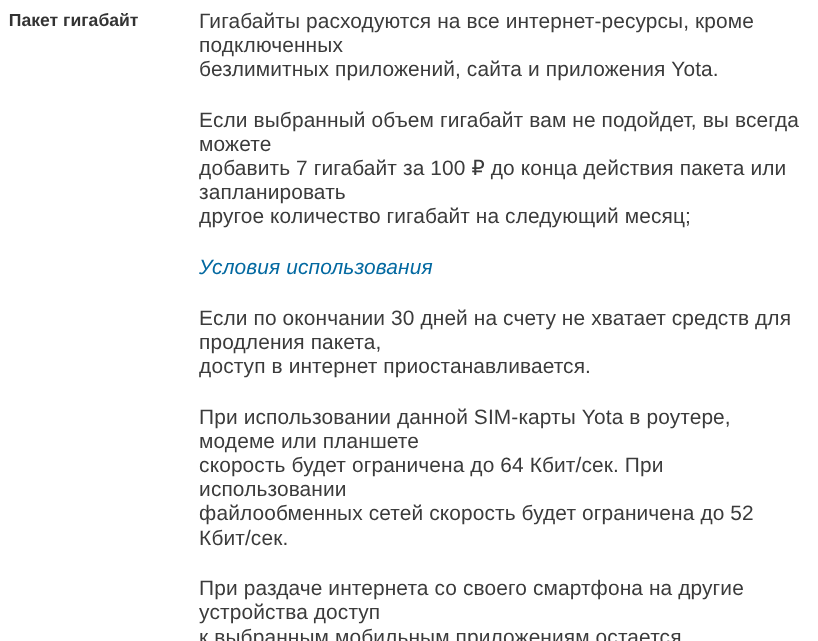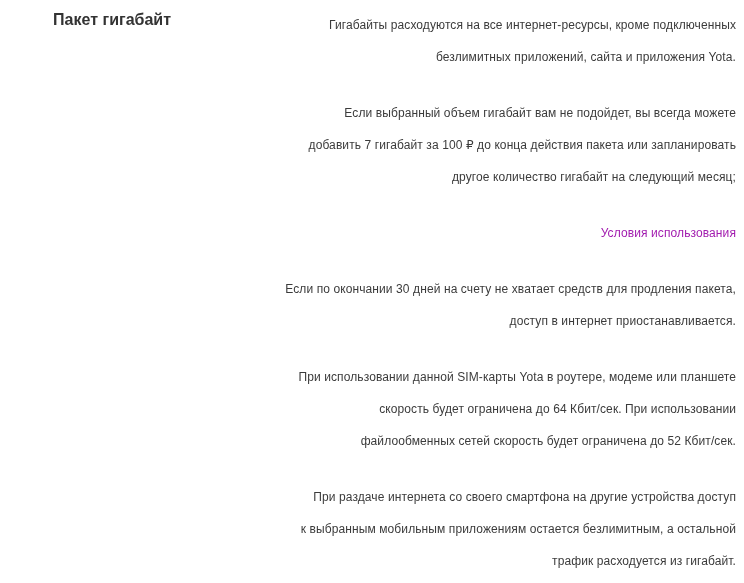--- a/index.html
+++ b/index.html
@@ -8,21 +8,20 @@
     background: #ffffff;
   }
   .section {
     position: relative;
     width: 744px;
     height: 583px;
     background: #ffffff;
     display: flex;
     box-sizing: border-box;
     font-family: "Liberation Sans", "DejaVu Sans", sans-serif;
-    text-align: right;
   }
   .label-col {
     width: 181px;
     flex: 0 0 181px;
     box-sizing: border-box;
     padding: 9px 10px 0 8px;
   }
   .section-label {
     font-size: 16px;
     line-height: 22px;
@@ -31,28 +30,29 @@
     white-space: pre-line;
   }
   .content-col {
     flex: 1 1 auto;
     box-sizing: border-box;
     padding: 9px 8px 0 0;
     min-width: 0;
   }
   .para {
     margin: 0 0 24px 0;
-    font-size: 12px;
-    line-height: 32px;
+    font-size: 19px;
+    line-height: 22px;
     color: #3b3b3b;
     white-space: pre-line;
     letter-spacing: 0.1px;
   }
   .para.muted-heading {
-    color: #a21caf;
+    color: #0369a1;
+    font-style: italic;
   }
 </style>
 </head>
 <body>
 
 <div class="section">
 
   <div class="label-col">
     <div class="section-label">Пакет гигабайт</div>
   </div>

